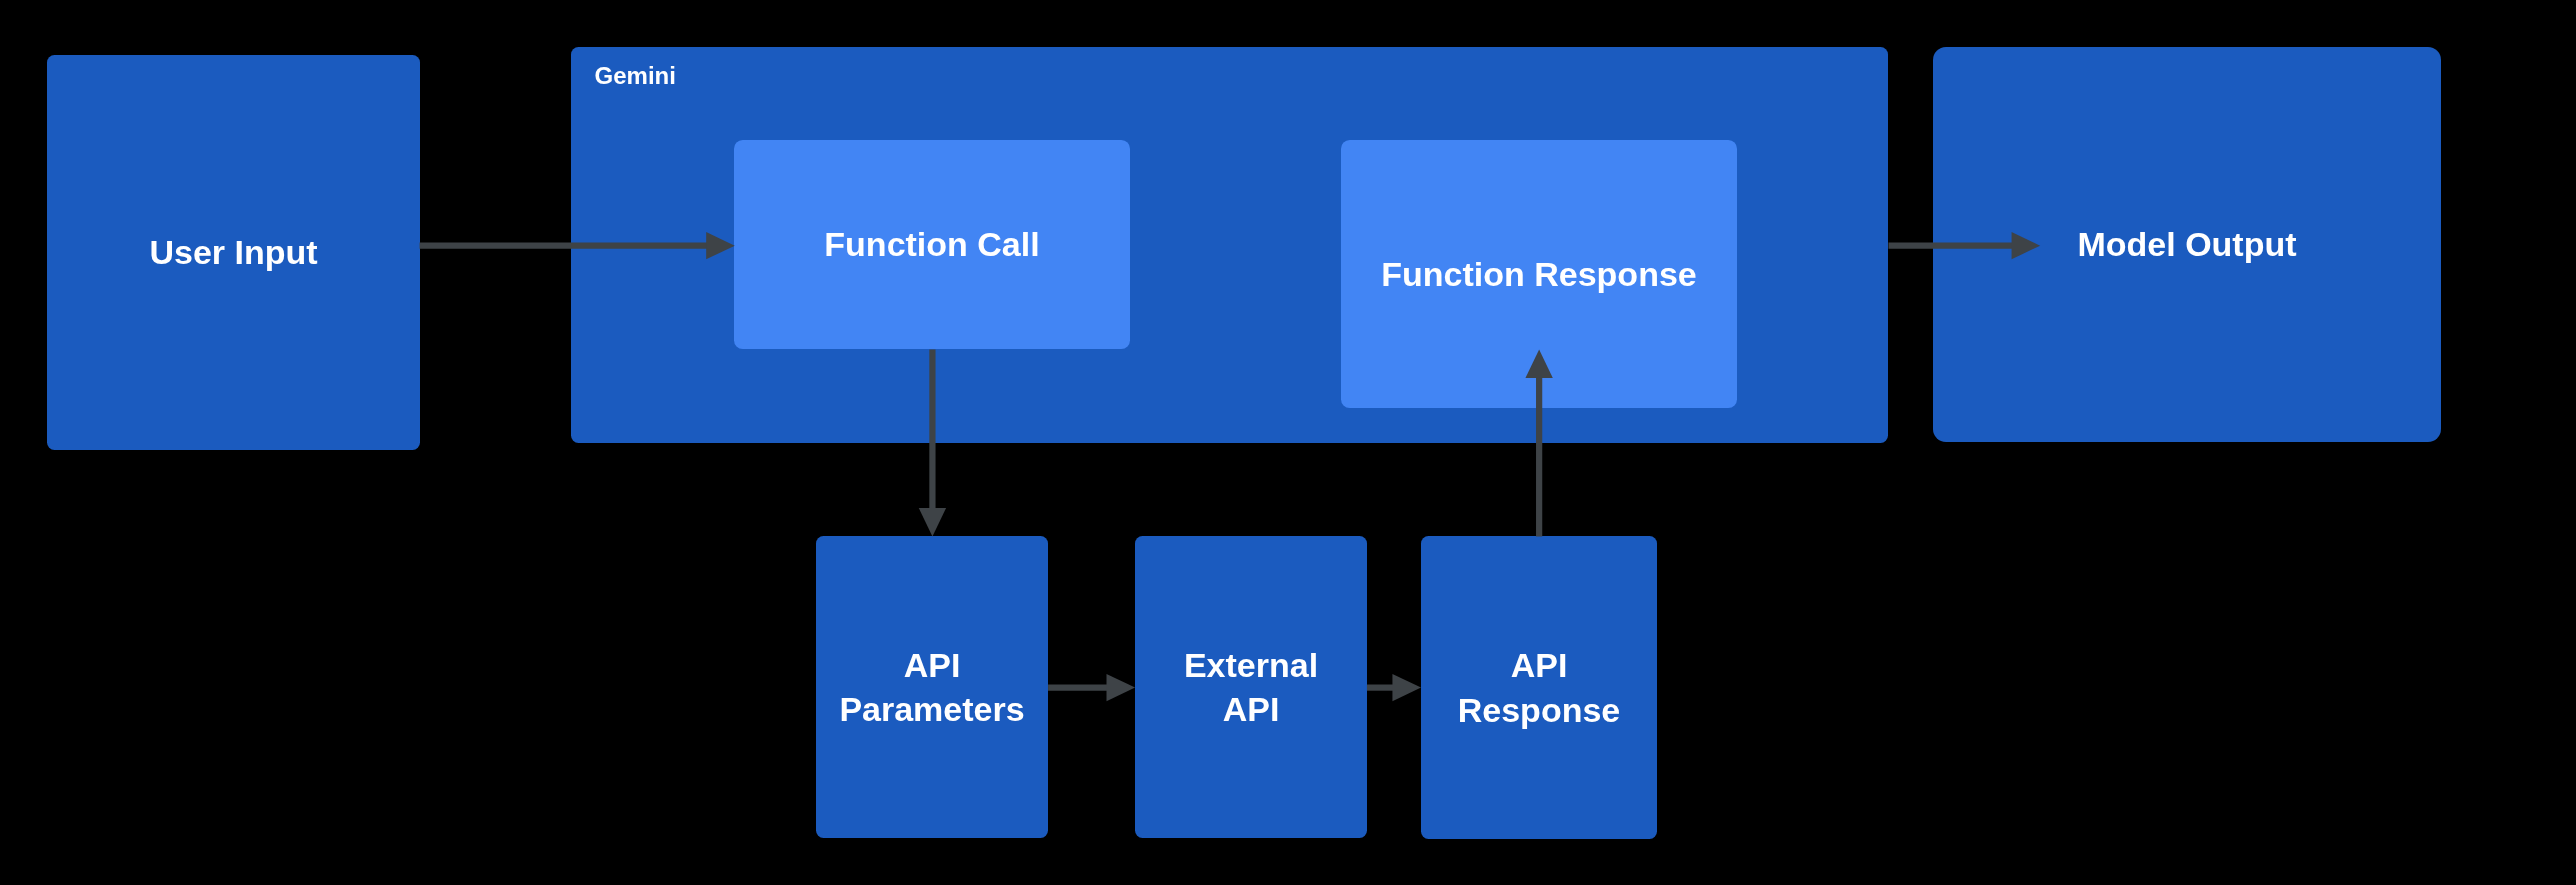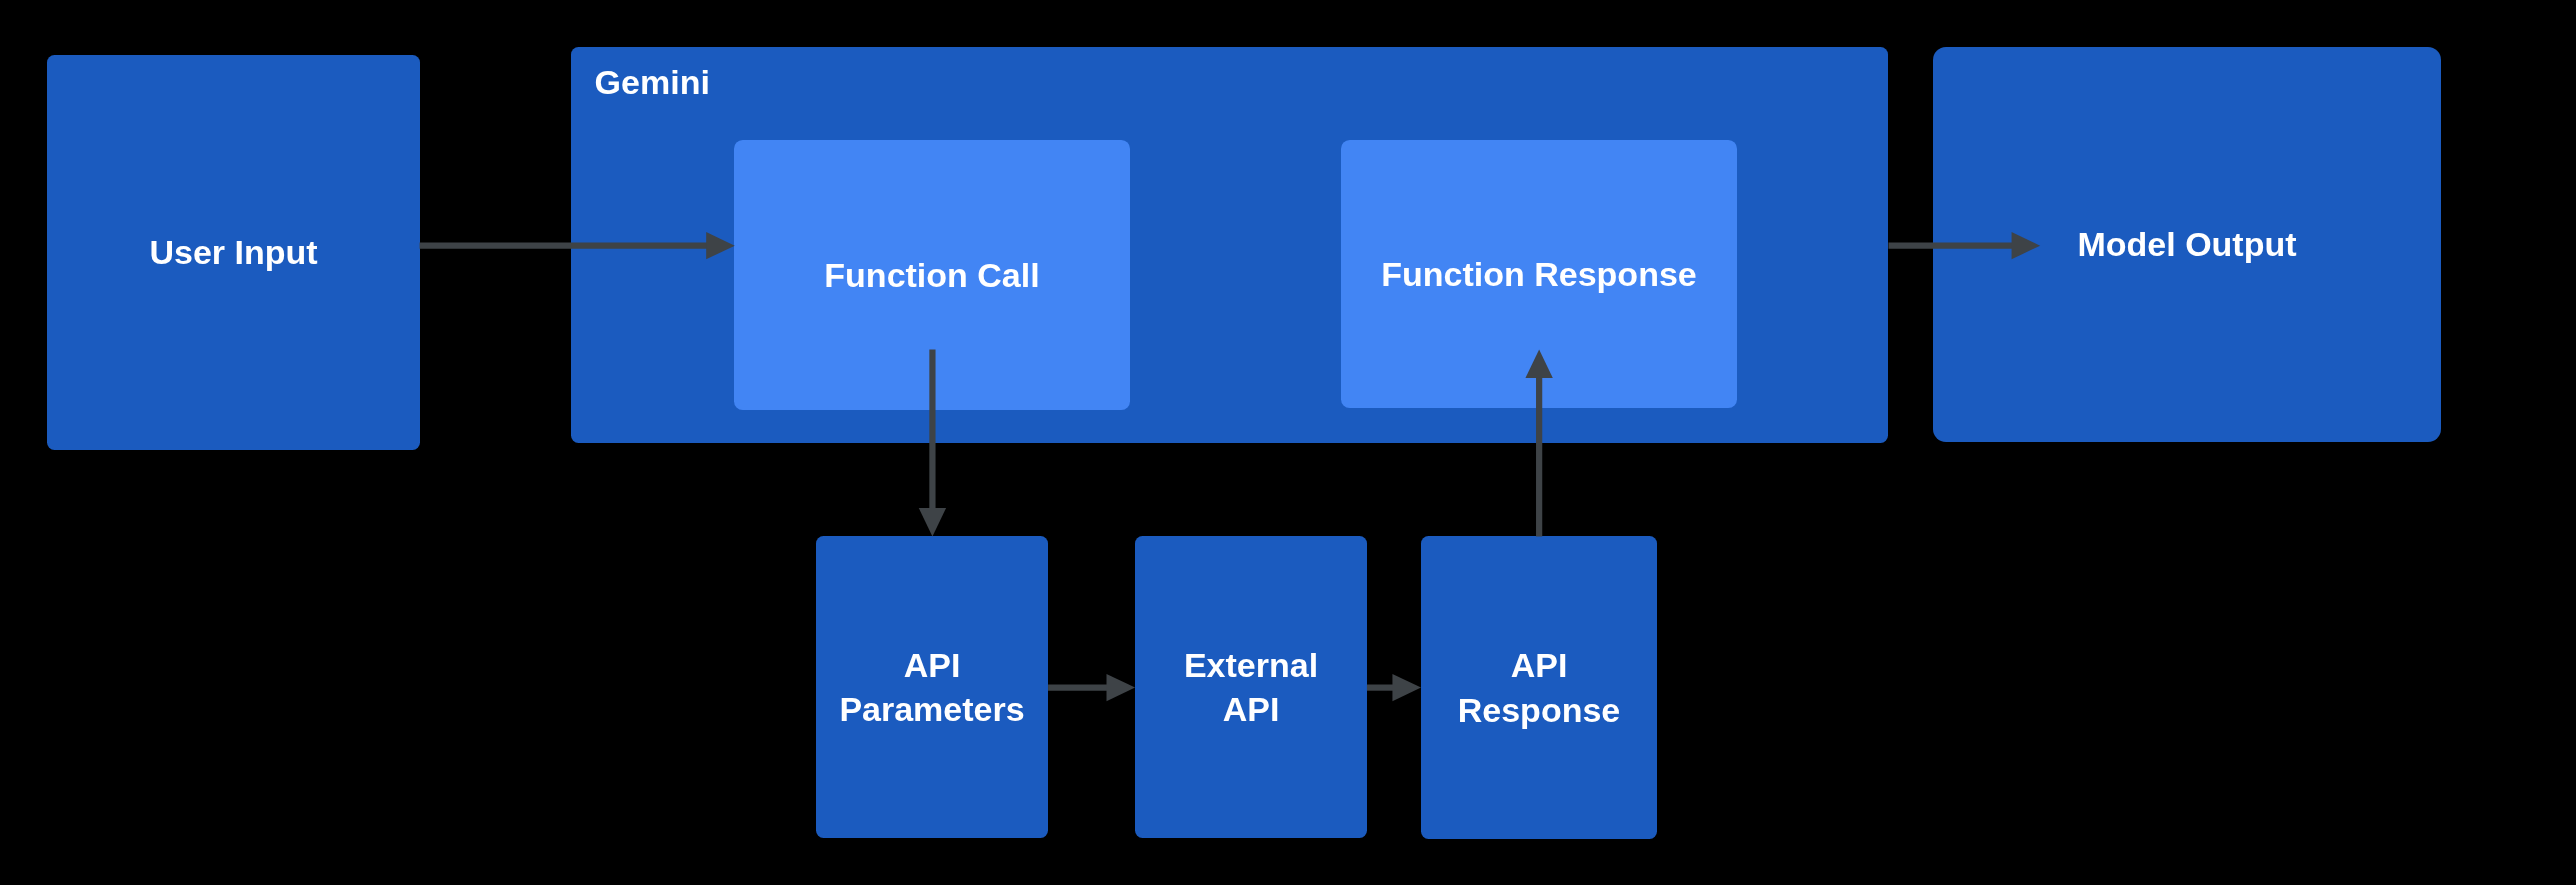--- a/index.html
+++ b/index.html
@@ -33,39 +33,39 @@
     position: absolute;
     background: var(--node-blue, #1b5bbf);
     border-radius: 7.5px;
   }
   .container-label {
     position: absolute;
     left: 23.6px;
     top: 13.7px;
     color: var(--label-white, #ffffff);
     font-weight: bold;
-    font-size: 34px;
+    font-size: 24px;
     line-height: 1.25;
   }
   .inner-node {
     position: absolute;
     background: var(--inner-blue, #4285f4);
     color: var(--label-white, #ffffff);
     border-radius: 8.7px;
     display: flex;
     align-items: center;
     justify-content: center;
     font-weight: bold;
     font-size: 34px;
     text-align: center;
   }
   
   #n-user-input   { left: 47px;   top: 47px;  width: 373px;  height: 395px; margin-top: 8px; }
   #n-gemini       { left: 571px;  top: 47px;  width: 1317px; height: 396px; }
-  #n-func-call    { left: 163px;  top: 93px; width: 396px;  height: 270px; } 
+  #n-func-call    { left: 163px;  top: 93px; width: 396px;  height: 209px; } 
   #n-func-resp    { left: 770px; top: 93px; width: 396px;  height: 268px; } 
   #n-model-output { left: 1933px; top: 47px;  width: 508px;  height: 395px; border-radius: 13px; }
   #n-api-params   { left: 816px; top: 536px; width: 232px;  height: 302px; }
   #n-external-api { left: 1135px; top: 536px; width: 232px;  height: 302px; text-align: center; }
   #n-api-response { left: 1421px; top: 536px; width: 236px;  height: 303px; }
   #arrow-layer {
     position: absolute;
     left: 0; top: 0;
     width: 2576px;
     height: 886px;

